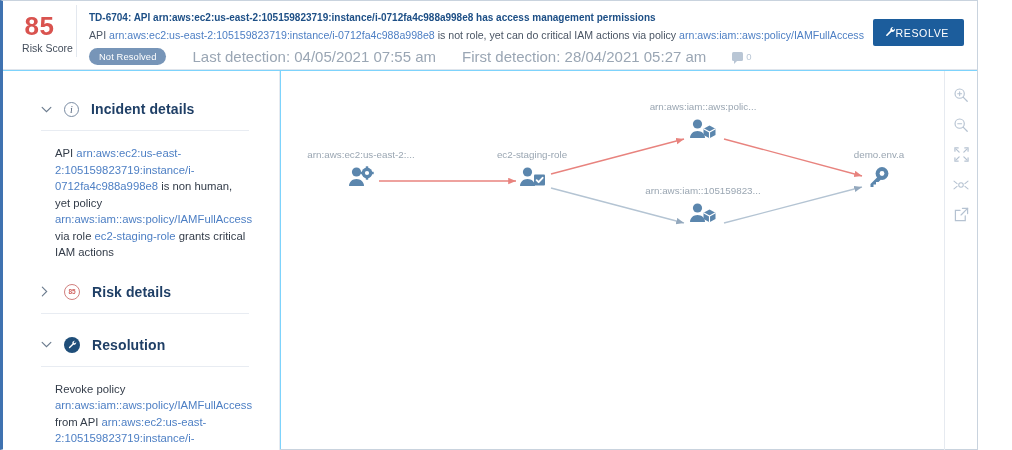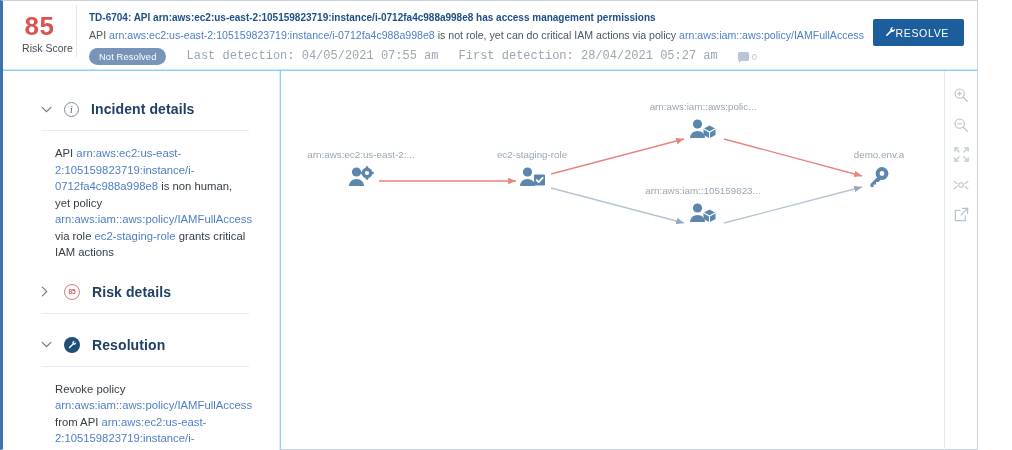--- a/index.html
+++ b/index.html
@@ -44,29 +44,29 @@
   .hdr-title {
     font-size: 10px; font-weight: bold; color: #1d4f86;
     line-height: 15px; white-space: nowrap;
   }
   .hdr-sub {
     font-size: 10.6px; color: #4a5564; line-height: 15px;
     margin-top: 3px; white-space: nowrap;
   }
   .hdr-sub .lnk { color: #4d7fc4; }
   .hdr-meta {
-    display: flex; align-items: center; gap: 20px;
+    display: flex; gap: 26px;
     margin-top: 5px;
   }
   .badge-ns {
     background: #7795b8; color: #fff;
     font-size: 9.4px; padding: 2.5px 10px 3px;
     border-radius: 9px; letter-spacing: .1px;
   }
-  .meta-txt { font-size: 12px; color: #9aa6b4; font-family: Liberation Mono, monospace; }
+  .meta-txt { font-size: 15px; color: #9aa6b4; }
   .comment-wrap { display: flex; align-items: center; gap: 3px; }
   .comment-ico {
     width: 11px; height: 9px; background: #b9c6d5;
     border-radius: 1.5px; position: relative;
   }
   .comment-ico:after {
     content: ""; position: absolute; left: 1.5px; bottom: -2.5px;
     border-left: 3px solid #b9c6d5;
     border-bottom: 3px solid transparent;
   }

